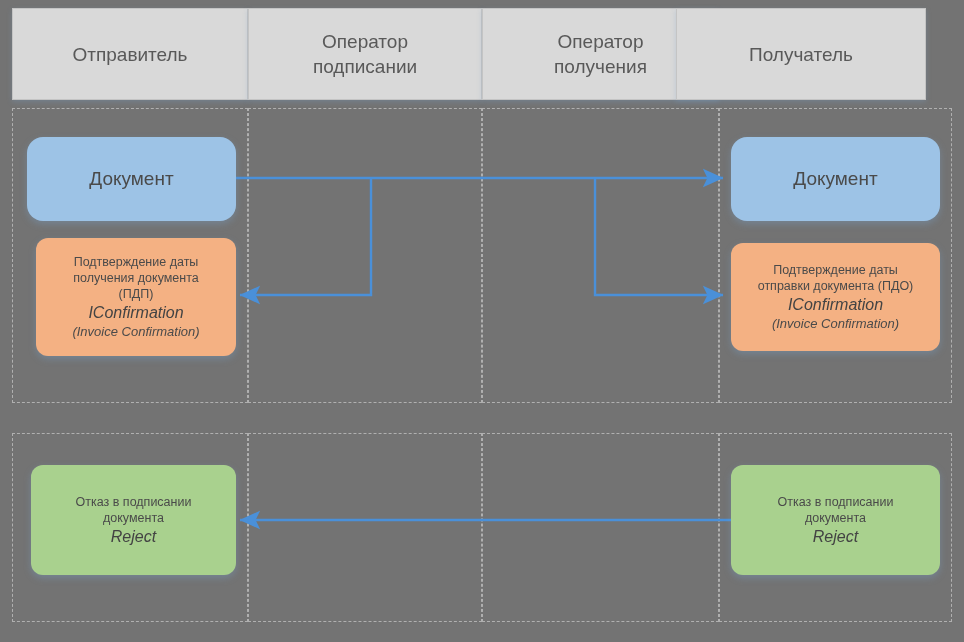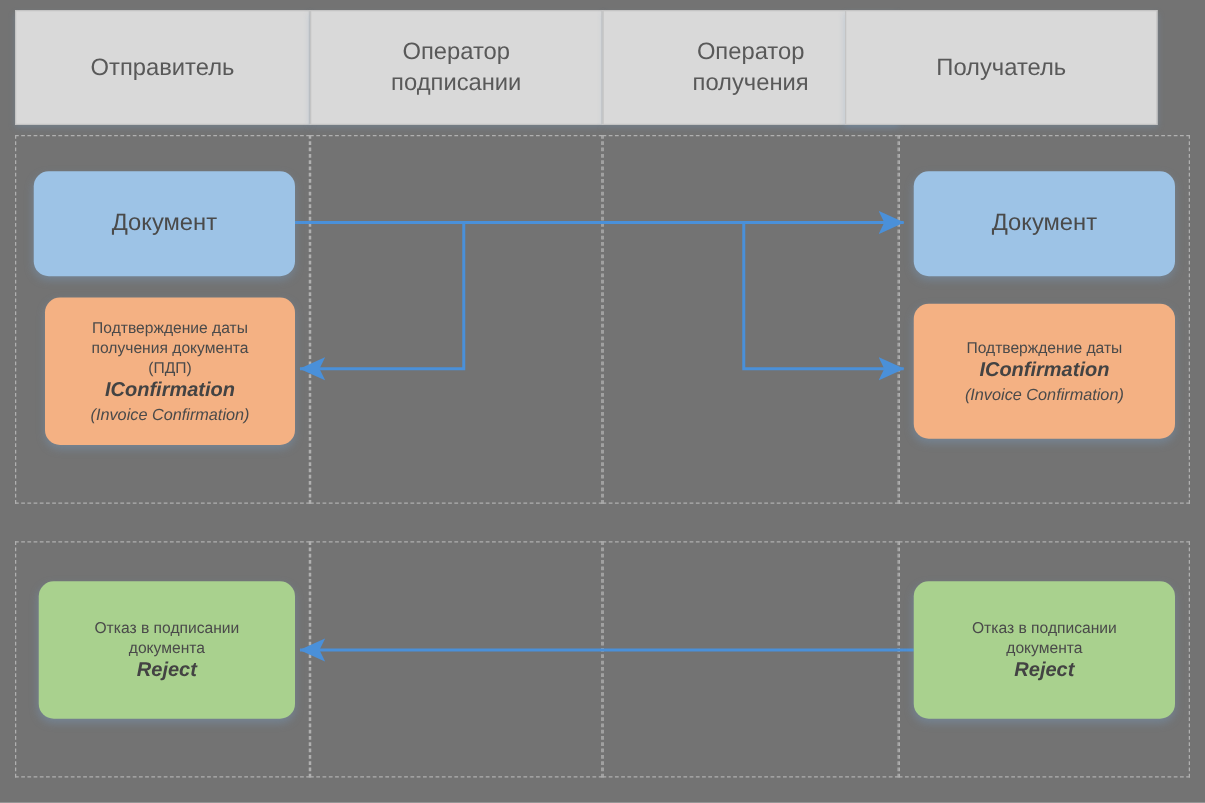--- a/index.html
+++ b/index.html
@@ -53,38 +53,38 @@
     box-sizing: border-box;
     display: flex;
     flex-direction: column;
     align-items: center;
     justify-content: center;
     text-align: center;
     color: #4a4a4a;
     box-shadow: 0 3px 7px rgba(120,160,200,0.38);
     padding: 4px 8px;
   }
-  .node.blue   { background: #9dc3e6; }
+  .node.blue   { background: #9dc3e6; border-radius: 16px; }
   .node.orange { background: #f4b183; }
   .node.green  { background: #a9d18e; }
 
   .node .title-lg {
     font-size: 19px;
     line-height: 24px;
     color: #4a4a4a;
   }
   .node .title-sm {
     font-size: 12.5px;
     line-height: 16px;
     color: #4a4a4a;
   }
   .node .code {
     font-size: 16px;
     line-height: 20px;
-    font-weight: bold;
+    font-weight: normal;
     font-style: italic;
     color: #434343;
     margin-top: 1px;
   }
   .node .code-sub {
     font-size: 13px;
     line-height: 17px;
     font-style: italic;
     color: #4a4a4a;
   }
@@ -166,20 +166,21 @@
   <div class="node orange" style="left:36px; top:238px; width:200px; height:118px;">
     <div class="title-sm">Подтверждение даты</div>
     <div class="title-sm">получения документа</div>
     <div class="title-sm">(ПДП)</div>
     <div class="code">IConfirmation</div>
     <div class="code-sub">(Invoice Confirmation)</div>
   </div>
 
   <div class="node orange" style="left:731px; top:243px; width:209px; height:108px;">
     <div class="title-sm">Подтверждение даты</div>
+    <div class="title-sm">отправки документа (ПДО)</div>
     <div class="code">IConfirmation</div>
     <div class="code-sub">(Invoice Confirmation)</div>
   </div>
 
   <div class="node green" style="left:31px; top:465px; width:205px; height:110px;">
     <div class="title-sm">Отказ в подписании</div>
     <div class="title-sm">документа</div>
     <div class="code">Reject</div>
   </div>
 

